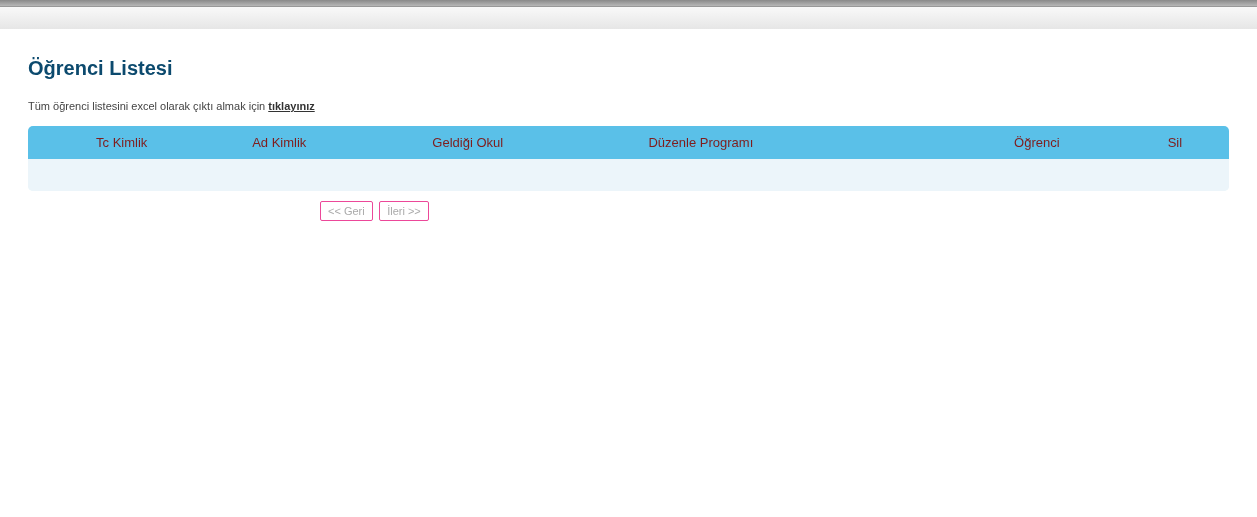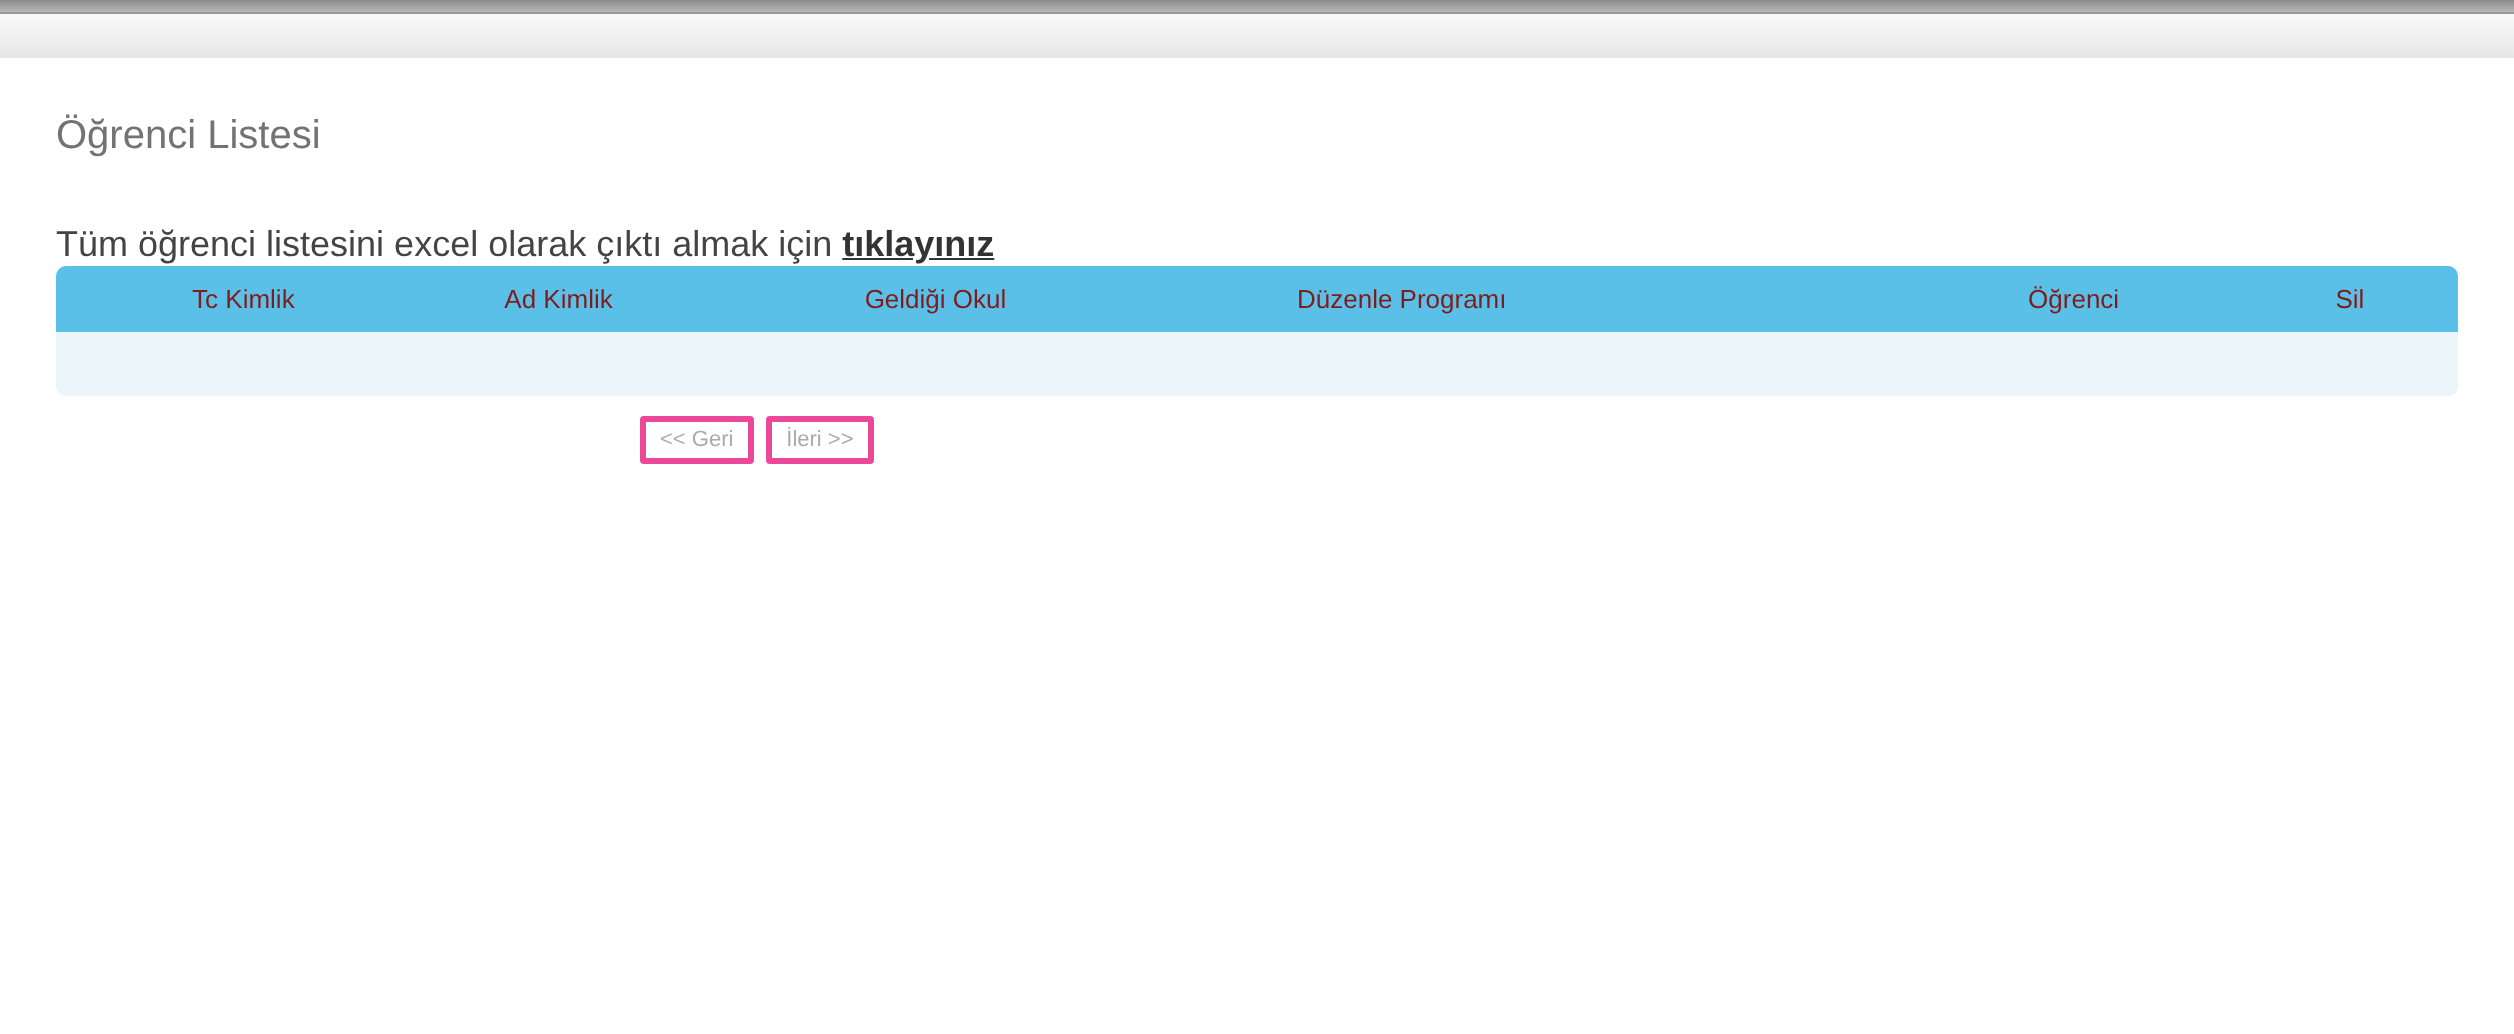--- a/index.html
+++ b/index.html
@@ -18,28 +18,29 @@
       border-bottom: 1px solid #999;
     }
     .header-grad {
       height: 22px;
       background: linear-gradient(to bottom, #f9f9f9 0%, #e6e6e6 100%);
     }
     .content {
       padding: 28px 28px 10px 28px;
     }
     .page-title {
-      color: #737373;
+      color: #0c4a6e;
       font-size: 20px;
-      font-weight: normal;
-      margin-bottom: 32px;
+      font-weight: bold;
+      margin-bottom: 20px;
     }
     .subtitle {
       color: #444;
-      font-size: 18px;
+      font-size: 11px;
+      margin-bottom: 14px;
     }
     .subtitle a {
       color: #333;
       font-weight: bold;
       text-decoration: underline;
     }
     .table-wrap {
       border-radius: 5px;
       overflow: hidden;
       background: #ecf5fa;
@@ -63,21 +64,21 @@
     }
     tbody tr.empty td {
       background: #ecf5fa;
       height: 32px;
     }
     .pager {
       padding: 10px 0 0 292px;
     }
     .pager button {
       background: #fff;
-      border: 3px solid #ec4899;
+      border: 1px solid #ec4899;
       color: #aaa;
       font-size: 11px;
       padding: 3px 7px;
       border-radius: 2px;
       cursor: pointer;
       margin-right: 2px;
     }
   </style>
 </head>
 <body>

